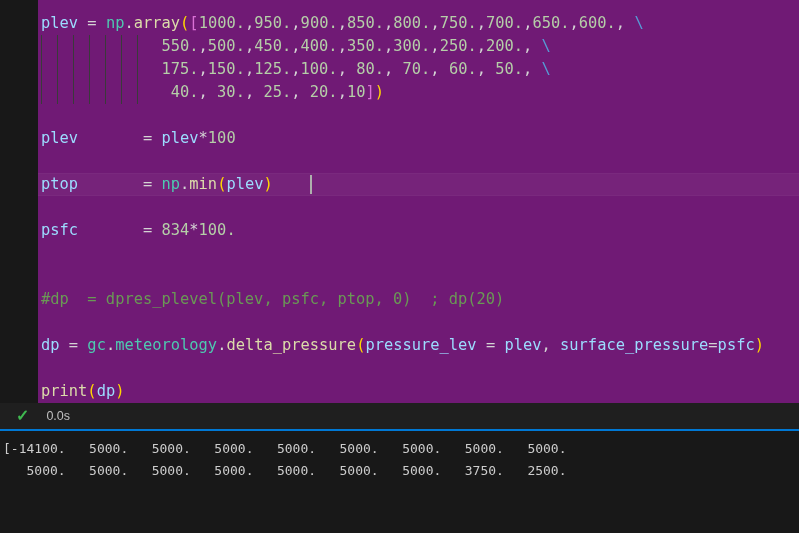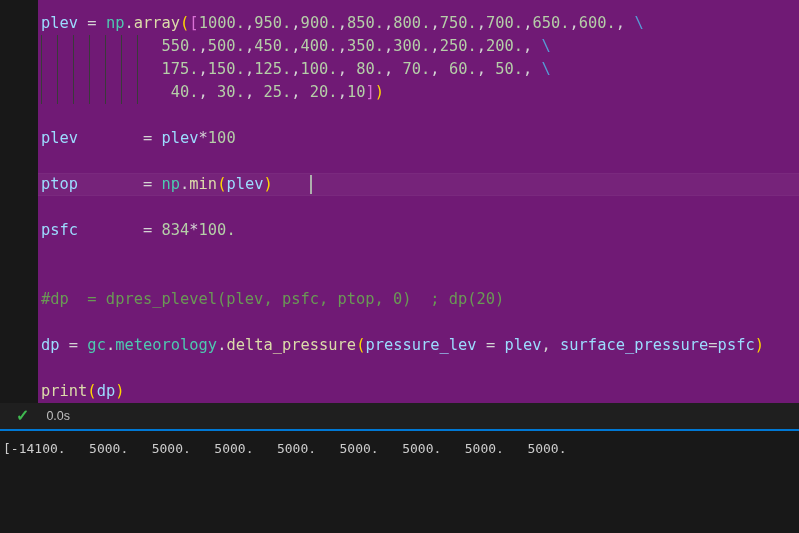--- a/index.html
+++ b/index.html
@@ -98,13 +98,14 @@
 
 <div class="status-bar">
   <span class="check-icon">✓</span>
   <span class="exec-time">0.0s</span>
 </div>
 
 <div class="cell-divider"></div>
 
 <div class="output-area">
   <div class="output-line">[-14100.   5000.   5000.   5000.   5000.   5000.   5000.   5000.   5000.</div>
+  <div class="output-line">   5000.   5000.   5000.   5000.   5000.   5000.   5000.   3750.   2500.</div>
 </div>
 
 </body></html>

